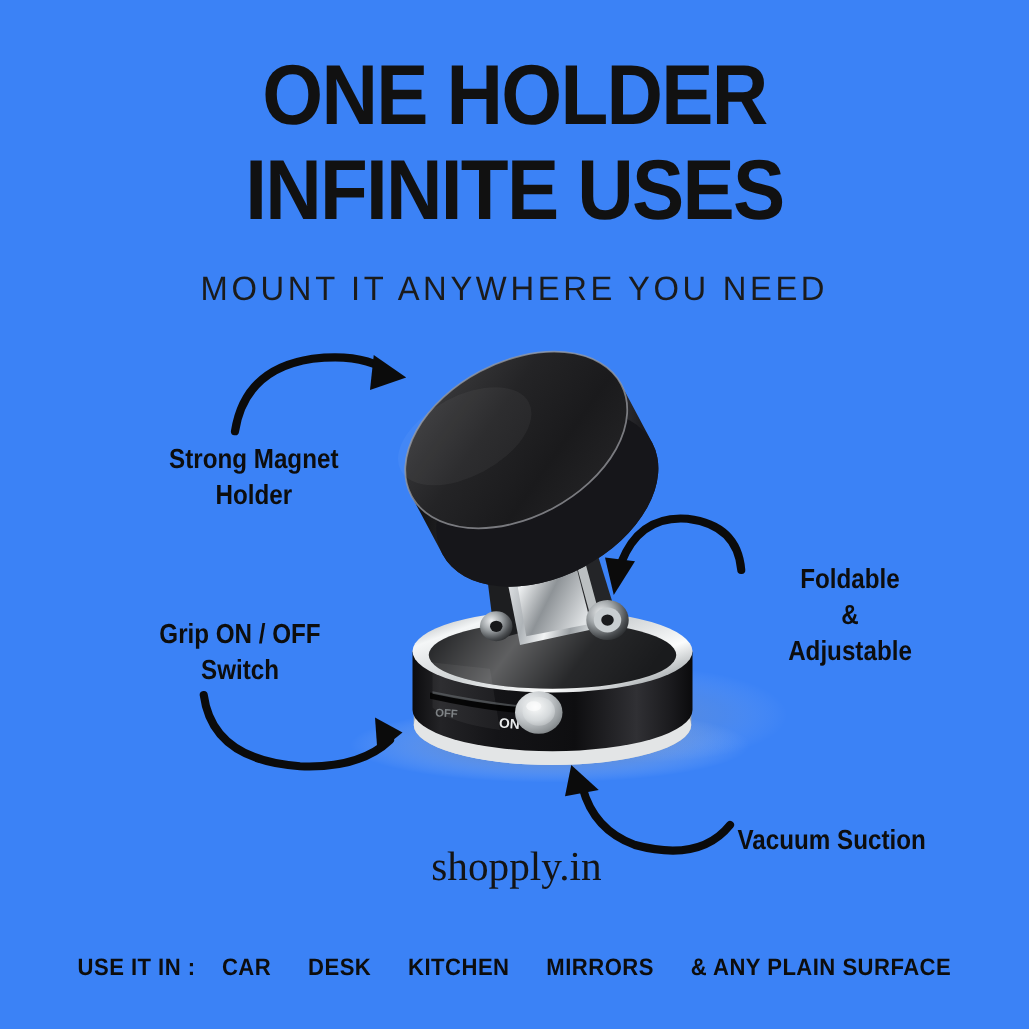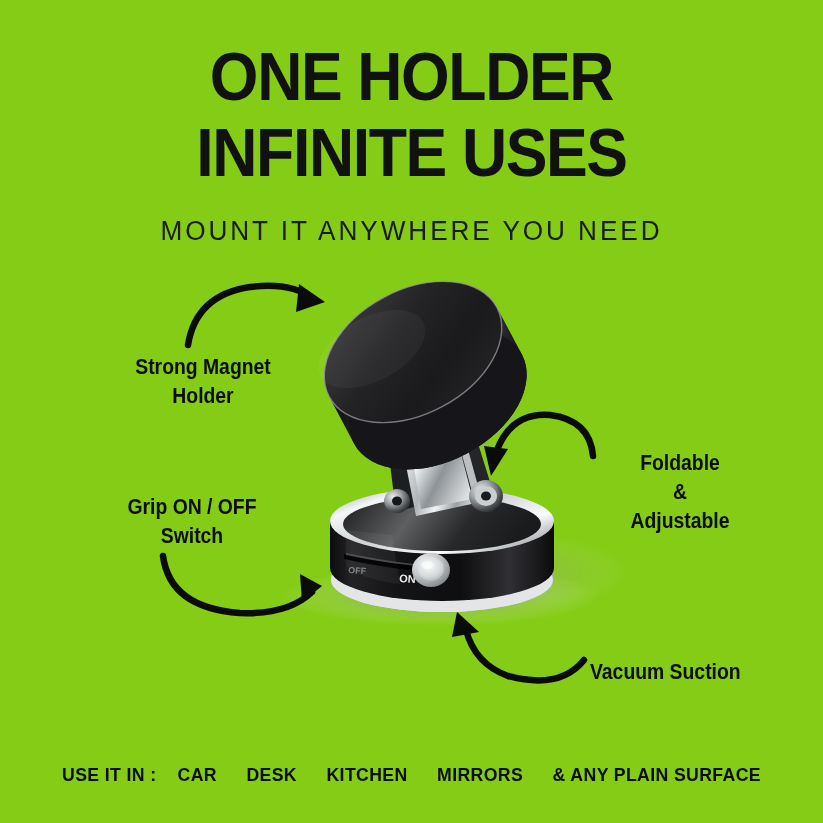--- a/index.html
+++ b/index.html
@@ -4,21 +4,21 @@
 <style>
   html, body {
     margin: 0;
     padding: 0;
     background: #ffffff;
   }
   #page {
     position: relative;
     width: 823px;
     height: 823px;
-    background: #84cc16;
+    background: #3b82f6;
     overflow: hidden;
     font-family: "Liberation Sans", sans-serif;
     -webkit-font-smoothing: antialiased;
   }
 
   
   .headline {
     position: absolute;
     left: 0;
     width: 823px;
@@ -308,20 +308,21 @@
   <div class="callout" id="callout-foldable">
     <div>Foldable</div>
     <div>&amp;</div>
     <div>Adjustable</div>
   </div>
 
   <div class="callout" id="callout-vacuum">
     <div>Vacuum Suction</div>
   </div>
 
+  <div id="brand">shopply.in</div>
 
   <div id="footer">
     <span class="f-lead">USE IT IN :</span>
     <span class="f-item">CAR</span>
     <span class="f-item">DESK</span>
     <span class="f-item">KITCHEN</span>
     <span class="f-item">MIRRORS</span>
     <span class="f-last">&amp; ANY PLAIN SURFACE</span>
   </div>
 

